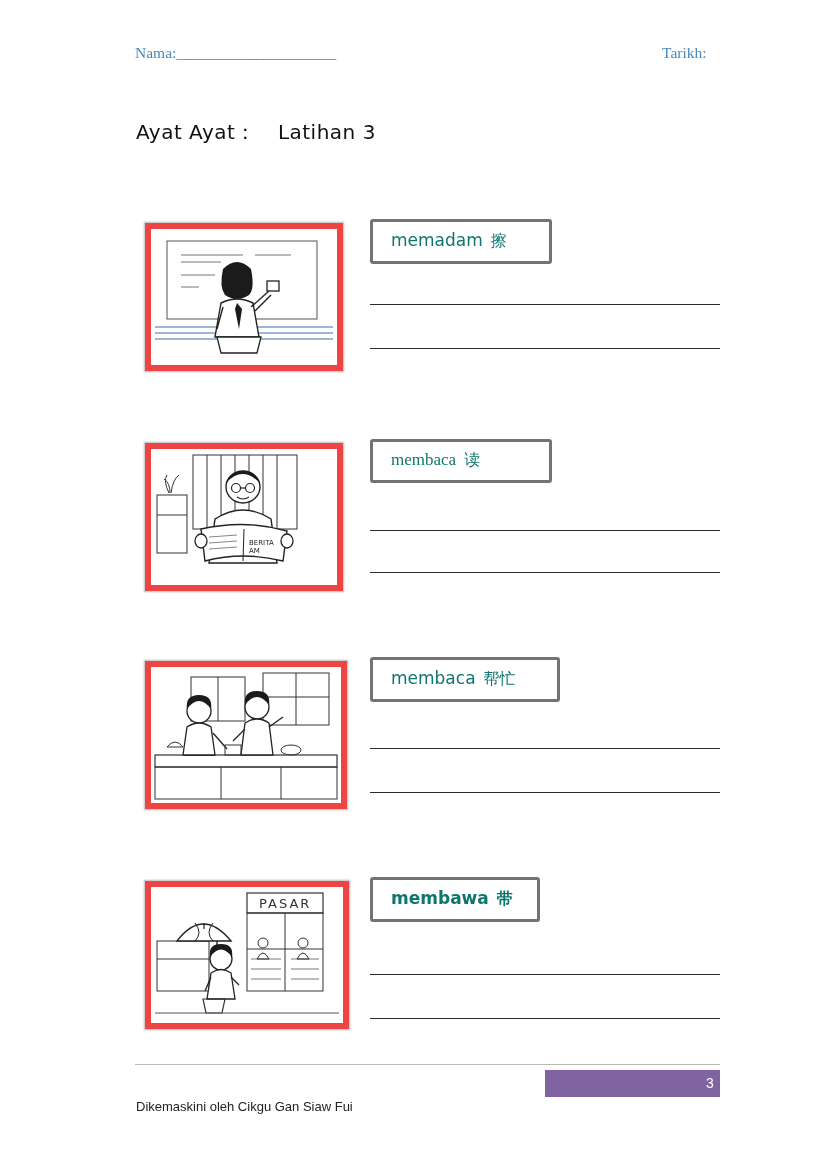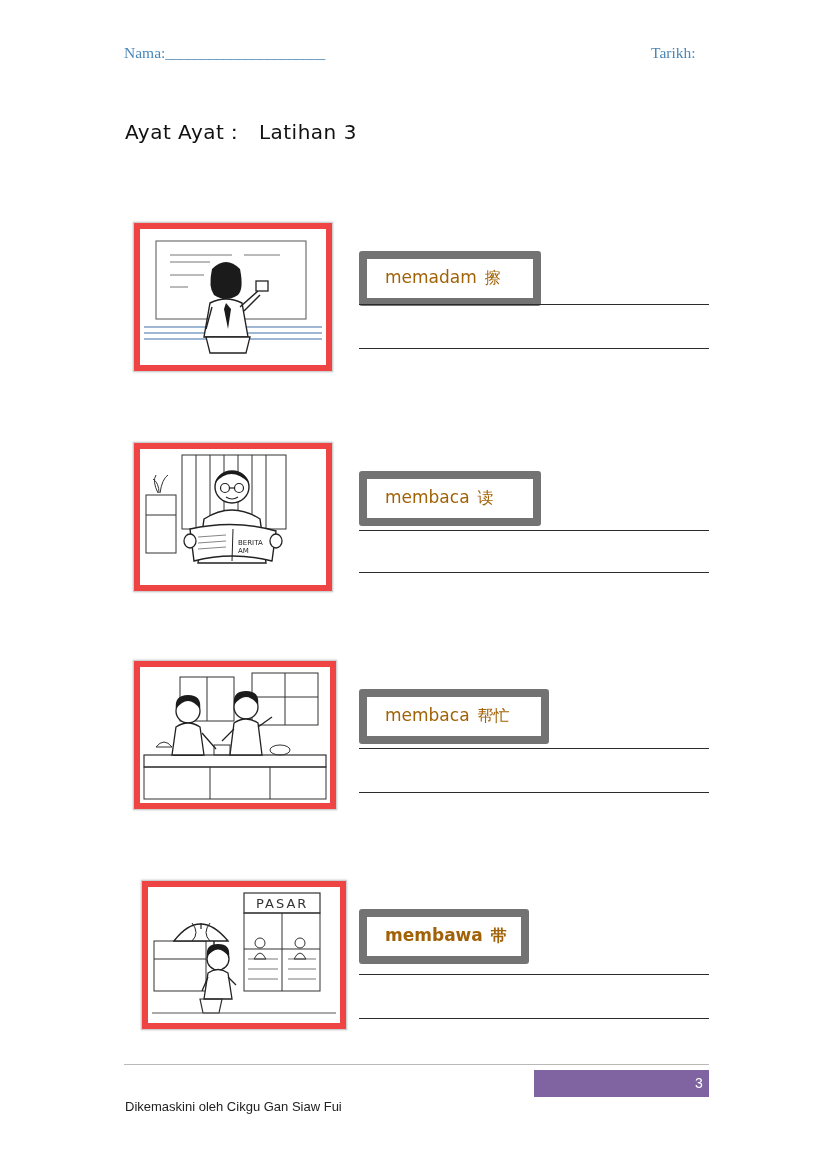--- a/index.html
+++ b/index.html
@@ -10,21 +10,21 @@
   body {
     width: 827px;
     height: 1170px;
     position: relative;
     font-family: "Liberation Sans", sans-serif;
     overflow: hidden;
   }
 
   .page {
     position: absolute;
-    left: 1px; top: 0;
+    left: 12px; top: 0;
     width: 726px;
     height: 1170px;
     background: #fff;
   }
 
   
   .header {
     position: absolute;
     left: 0;
     top: 44px;
@@ -60,21 +60,21 @@
     position: absolute;
     left: 124px;
     top: 119px;
     font-size: 20px;
     color: #111;
     font-family: "DejaVu Sans", sans-serif;
     letter-spacing: 0.5px;
     white-space: nowrap;
   }
   .title .t-main { }
-  .title .t-sub { margin-left: 14px; text-align: center; }
+  .title .t-sub { margin-left: 22px; text-align: center; }
 
   
   .row {
     position: absolute;
     left: 0;
     width: 827px;
     height: 190px;
   }
   .row-1 { top: 210px; }
   .row-2 { top: 430px; }
@@ -86,44 +86,43 @@
     left: 132px;
     top: 12px;
     width: 198px;
     height: 148px;
     background: #ef4444;
     border: 1px solid #cfcfcf;
     box-shadow: 0 0 2px rgba(0,0,0,0.25);
     overflow: hidden;
   }
   .pic-frame.row3 { left: 132px; width: 202px; }
-  .pic-frame.row4 { left: 132px; width: 204px; margin-left: 8px; }
+  .pic-frame.row4 { left: 132px; width: 204px; }
 
   .pic-inner {
     position: absolute;
     left: 6px;
     top: 6px;
     right: 6px;
     bottom: 6px;
   }
   .pic-inner svg { display: block; width: 100%; height: 100%; }
 
   .word-box {
     position: absolute;
     top: 9px;
     background: #fff;
-    border: 8px solid #737373;
+    border: 3px solid #737373;
     border-radius: 3px;
     padding: 8px 18px 9px 18px;
     font-size: 17px;
-    color: #a16207;
+    color: #0f766e;
     font-family: "DejaVu Sans", sans-serif;
     white-space: nowrap;
     box-sizing: border-box;
-    margin-top: 32px;
   }
   .word-box .zh { margin-left: 8px; font-size: 16px; }
 
   .answer-line {
     position: absolute;
     height: 0;
     border-bottom: 1.3px solid #2b2b2b;
   }
 
   
@@ -259,21 +258,21 @@
           <text x="98" y="104" font-family="DejaVu Sans" font-size="7" fill="#222">AM</text>
           <line x1="58" y1="88" x2="86" y2="86" stroke="#666" stroke-width="0.8"></line>
           <line x1="58" y1="94" x2="86" y2="92" stroke="#666" stroke-width="0.8"></line>
           <line x1="58" y1="100" x2="86" y2="98" stroke="#666" stroke-width="0.8"></line>
 
           <ellipse cx="50" cy="92" rx="6" ry="7" fill="#fff" stroke="#222" stroke-width="1.3"></ellipse>
           <ellipse cx="136" cy="92" rx="6" ry="7" fill="#fff" stroke="#222" stroke-width="1.3"></ellipse>
         </svg>
       </div>
     </div>
-    <div class="word-box" style="left:358px; width:182px;">
+    <div class="word-box" style="left:358px; width:182px;font-family:Liberation Serif, serif;">
       <span>membaca</span><span class="zh">读</span>
     </div>
     <div class="answer-line" style="left:358px; top:100px; width:350px;"></div>
     <div class="answer-line" style="left:358px; top:142px; width:350px;"></div>
   </div>
 
   <div class="row row-3">
     <div class="pic-frame row3">
       <div class="pic-inner">
         <svg viewBox="0 0 190 136" xmlns="http://www.w3.org/2000/svg">

